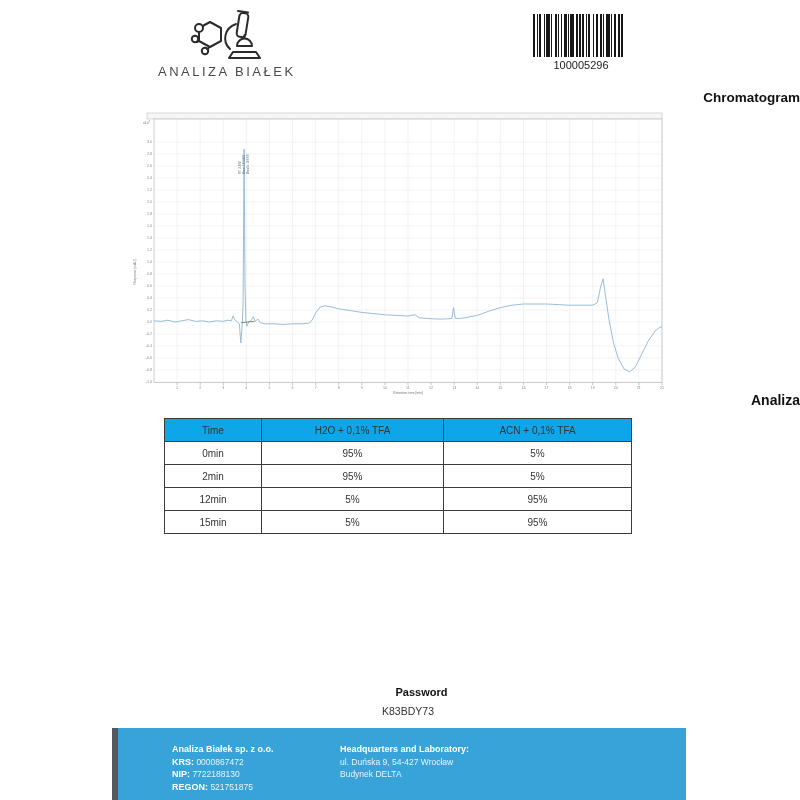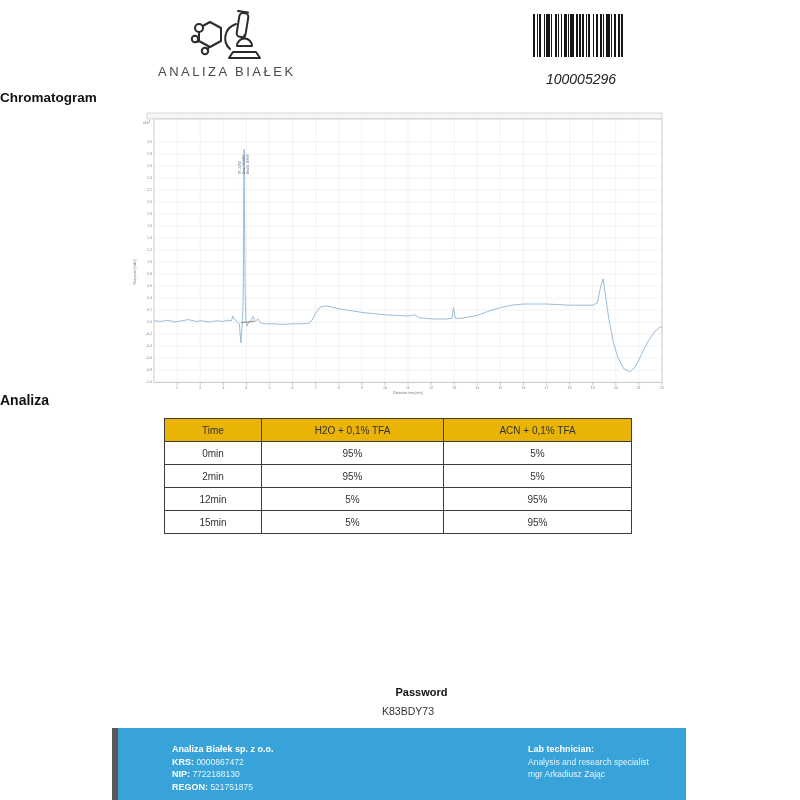--- a/index.html
+++ b/index.html
@@ -9,33 +9,33 @@
   
   .logo-wrap{position:absolute;left:158px;top:8px;width:140px;text-align:left;}
   .logo-svg{display:block;margin:0 auto;}
   .logo-label{margin-top:2px;font-size:13px;letter-spacing:2.5px;color:#4a4a4a;white-space:nowrap;}
 
   
   .barcode-wrap{position:absolute;left:533px;top:14px;width:96px;text-align:center;}
   .bars{display:flex;height:43px;align-items:stretch;}
   .bar{background:#161616;}
   .gap{background:#fff;}
-  .barcode-number{margin-top:14px;font-size:14px;color:#222;font-style:italic;}
-
-  .title{position:absolute;left:0;width:800px;text-align:left;font-weight:bold;color:#111;}
+  .barcode-number{margin-top:2px;font-size:11px;color:#222;}
+
+  .title{position:absolute;left:0;width:800px;text-align:right;font-weight:bold;color:#111;}
   .title-chrom{top:90px;font-size:13.5px;}
   .title-method{top:392px;font-size:14px;}
 
   .chart-svg{position:absolute;left:130px;top:112px;}
 
   
   .method-table{position:absolute;left:164px;top:418px;border-collapse:collapse;table-layout:fixed;}
   .method-table td,.method-table th{border:1px solid #3c3c3c;font-size:10px;color:#333;
       text-align:center;height:22px;padding:0 4px;font-weight:normal;}
-  .method-table thead th{background:#eab308;}
+  .method-table thead th{background:#0ea5e9;}
   .col-time{width:97px;}.col-h2o{width:182px;}.col-acn{width:188px;}
 
   
   .password-wrap{position:absolute;left:0;top:686px;width:800px;text-align:center;}
   .password-label{font-weight:bold;font-size:11px;color:#111;padding-left:43px;}
   .password-value{margin-top:7px;font-size:10.5px;color:#333;padding-left:16px;}
 
   
   .footer-stripe{position:absolute;left:112px;top:728px;width:6px;height:72px;background:#57585a;}
   .footer-blue{position:absolute;left:118px;top:728px;width:568px;height:72px;background:#38a3d8;}
@@ -293,20 +293,20 @@
   </div>
 
   <div class="footer-stripe"></div>
   <div class="footer-blue">
     <div class="fcol fcol1">
       <div class="fbold">Analiza Białek sp. z o.o.</div>
       <div><span class="fbold">KRS:</span> <span>0000867472</span></div>
       <div><span class="fbold">NIP:</span> <span>7722188130</span></div>
       <div><span class="fbold">REGON:</span> <span>521751875</span></div>
     </div>
-    <div class="fcol fcol3">
-      <div class="fbold">Lab technician:</div>
-      <div>Analysis and research specialist</div>
-      <div>mgr Arkadiusz Zając</div>
+    <div class="fcol fcol2">
+      <div class="fbold">Headquarters and Laboratory:</div>
+      <div>ul. Duńska 9, 54-427 Wrocław</div>
+      <div>Budynek DELTA</div>
     </div>
   </div>
 
 </div>
 
 </body></html>

